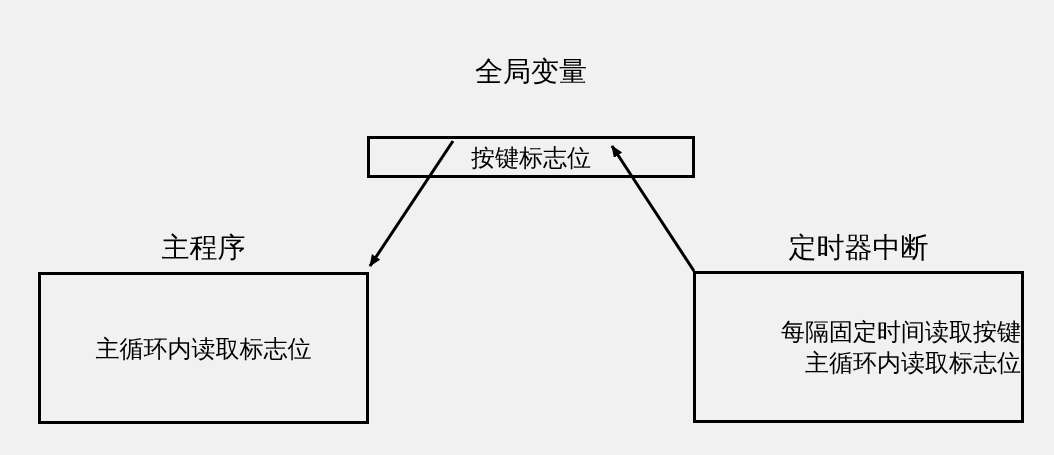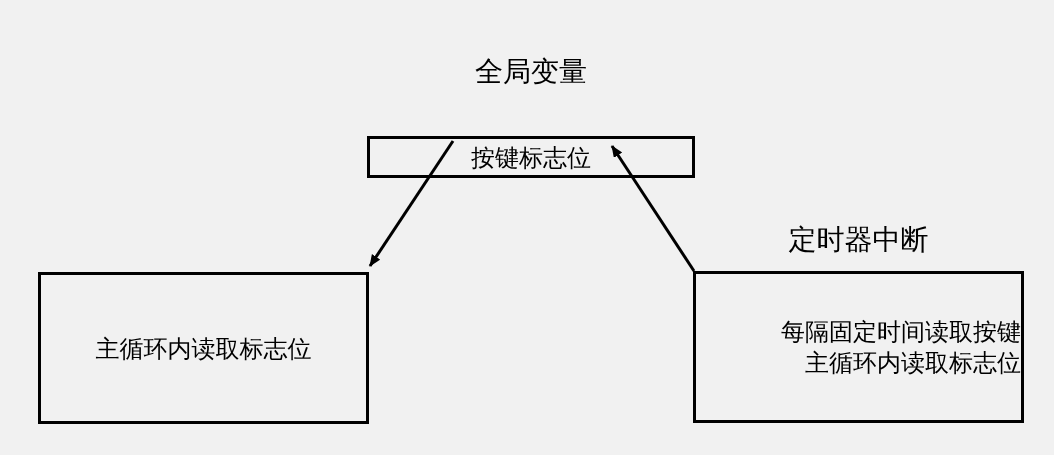--- a/index.html
+++ b/index.html
@@ -34,21 +34,21 @@
     align-items:center;
     justify-content:center;
     text-align:center;
     font-size:24px;
     line-height:31px;
   }
   #title-global{left:367px;top:56px;width:328px;}
   #box-global{left:367px;top:104px;width:328px;height:42px;margin-top:32px;}
   #title-main{left:38px;top:232px;width:331px;}
   #box-main{left:38px;top:272px;width:331px;height:152px;gap:30px;}
-  #title-timer{left:693px;top:224px;width:331px;}
+  #title-timer{left:693px;top:232px;width:331px;}
   #box-timer{left:693px;top:271px;width:331px;height:152px;align-items:flex-end;}
   .arrows{
     position:absolute;left:0;top:0;width:1054px;height:455px;
     pointer-events:none;
   }
   .arrows line{
     stroke:var(--line);
     stroke-width:3;
   }
   .arrows .head{
@@ -59,20 +59,21 @@
 <body>
 
 <div class="canvas">
 
   <div class="title" id="title-global">全局变量</div>
 
   <div class="box" id="box-global">
     <span>按键标志位</span>
   </div>
 
+  <div class="title" id="title-main">主程序</div>
 
   <div class="box" id="box-main">
     <span>主循环内读取标志位</span>
   </div>
 
   <div class="title" id="title-timer">定时器中断</div>
 
   <div class="box" id="box-timer">
     <span>每隔固定时间读取按键</span>
     <span>主循环内读取标志位</span>

